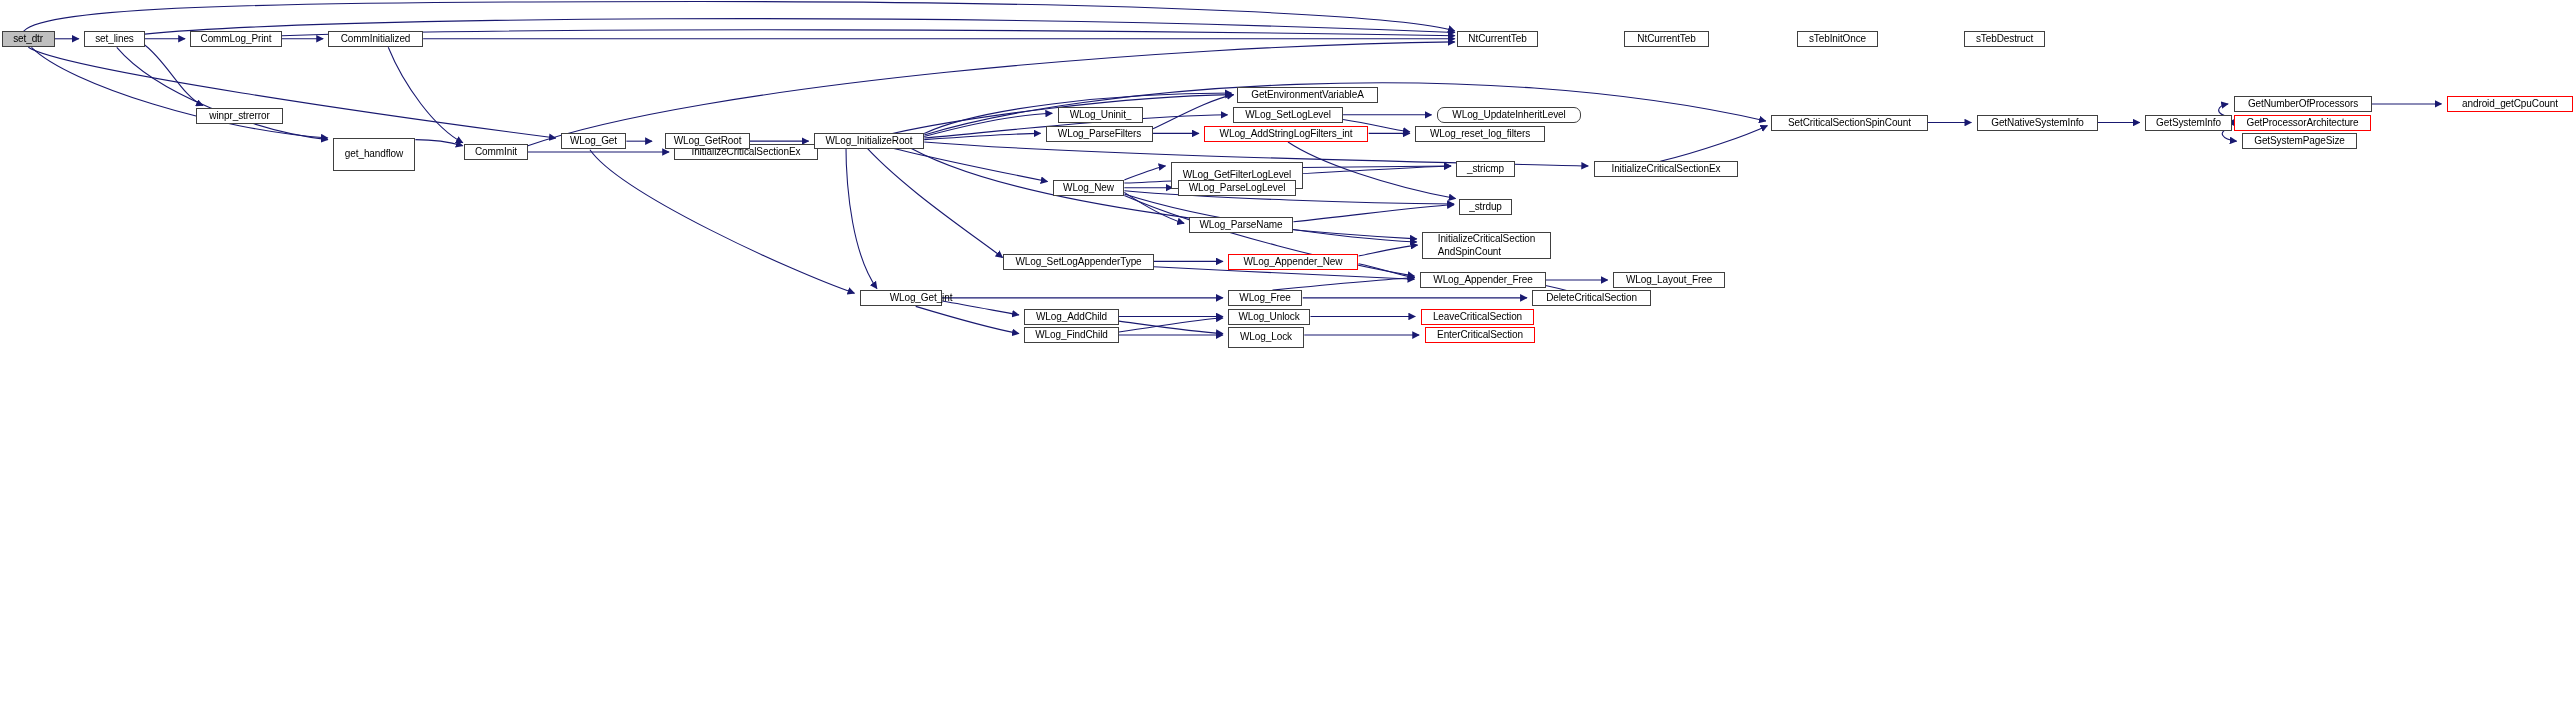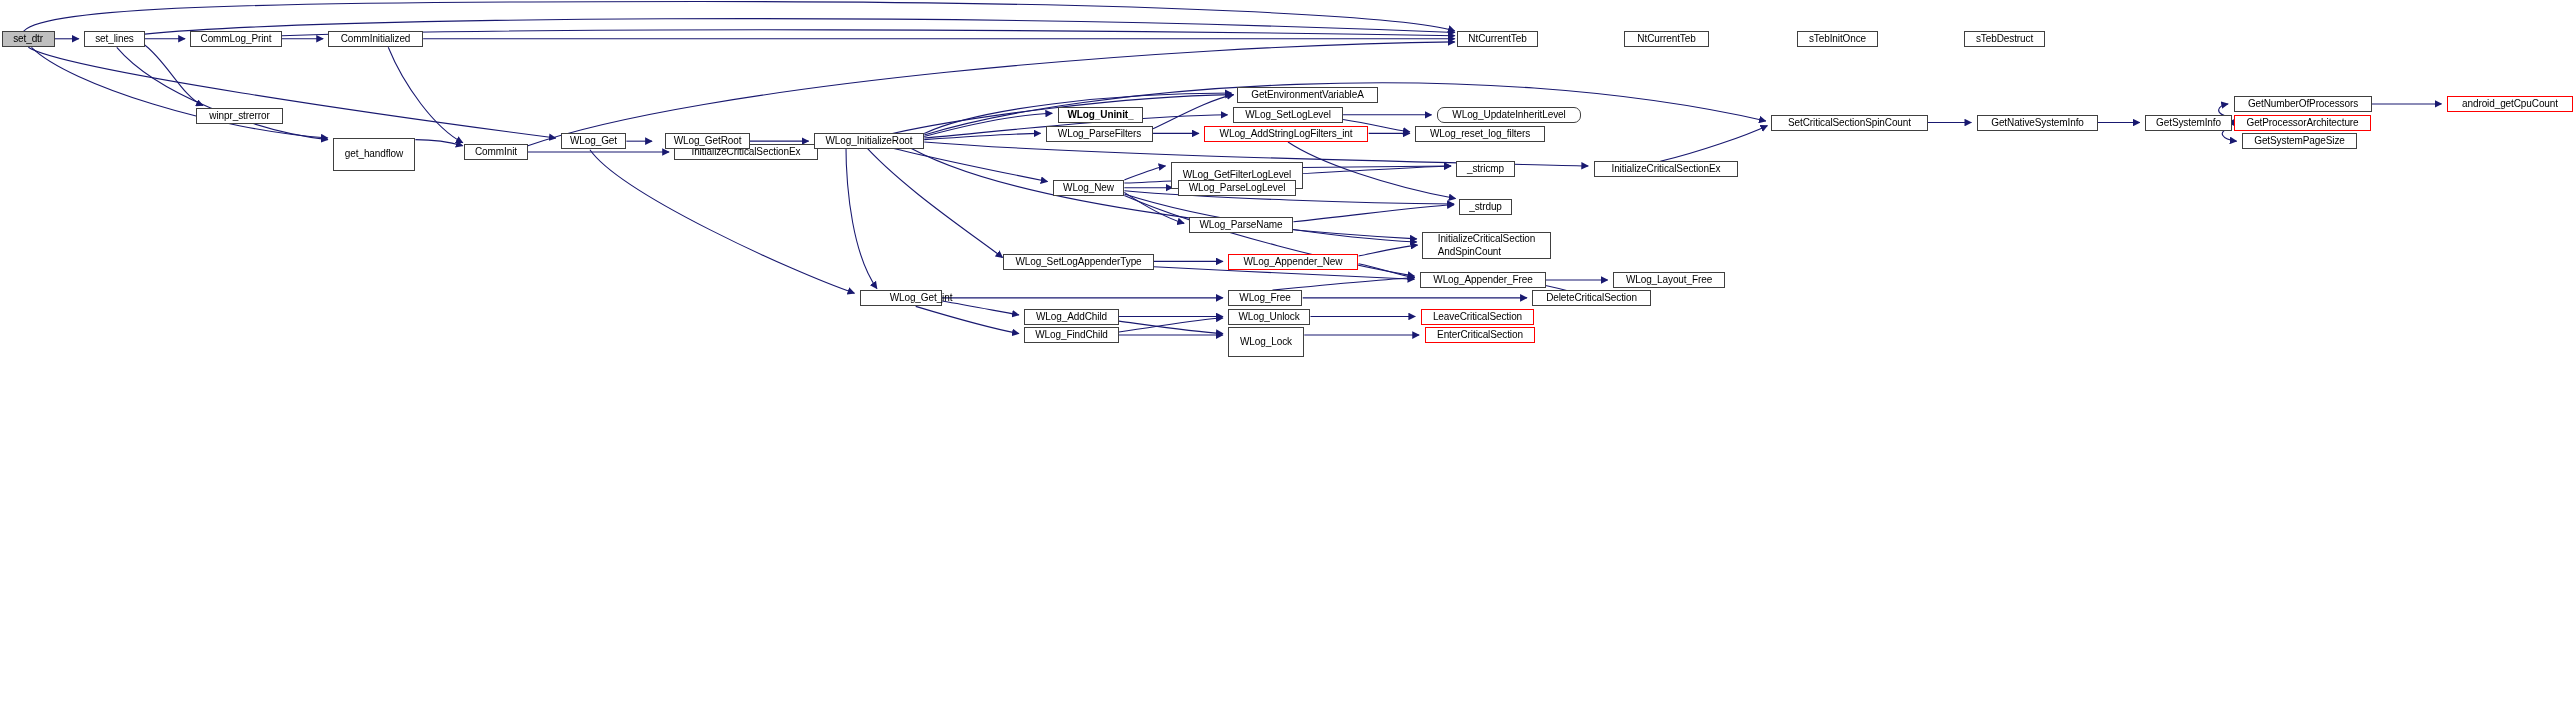--- a/index.html
+++ b/index.html
@@ -134,21 +134,21 @@
       <div class="node" style="left: 328px; top: 31px; width: 95px; height: 16.3px;">CommInitialized</div>
       <div class="node" style="left: 196px; top: 108px; width: 87px; height: 16.3px;">winpr_strerror</div>
       <div class="node" style="left: 333px; top: 138px; width: 82px; height: 33px;">get_handflow</div>
       <div class="node" style="left: 464px; top: 144px; width: 64px; height: 16.3px;">CommInit</div>
       <div class="node" style="left: 674px; top: 144px; width: 144px; height: 16.3px;">InitializeCriticalSectionEx</div>
       <div class="node" style="left: 1457px; top: 31px; width: 81px; height: 16.3px;">NtCurrentTeb</div>
       <div class="node" style="left: 1624px; top: 31px; width: 85px; height: 16.3px;">NtCurrentTeb</div>
       <div class="node" style="left: 1797px; top: 31px; width: 81px; height: 16.3px;">sTebInitOnce</div>
       <div class="node" style="left: 1964px; top: 31px; width: 81px; height: 16.3px;">sTebDestruct</div>
       <div class="node" style="left: 1237px; top: 87px; width: 141px; height: 16.3px;">GetEnvironmentVariableA</div>
-      <div class="node" style="left: 1058px; top: 107px; width: 85px; height: 16.3px; font-weight: bold;">WLog_Uninit_</div>
+      <div class="node" style="left: 1058px; top: 107px; width: 85px; height: 16.3px;">WLog_Uninit_</div>
       <div class="node" style="left: 1233px; top: 107px; width: 110px; height: 16.3px;">WLog_SetLogLevel</div>
       <div class="node" style="left: 1437px; top: 107px; width: 144px; height: 16.3px; border-radius: 7px;">WLog_UpdateInheritLevel</div>
       <div class="node" style="left: 1046px; top: 126px; width: 107px; height: 16.3px;">WLog_ParseFilters</div>
       <div class="node redborder" style="left: 1204px; top: 126px; width: 164px; height: 16.3px;">WLog_AddStringLogFilters_int</div>
       <div class="node" style="left: 1415px; top: 126px; width: 130px; height: 16.3px;">WLog_reset_log_filters</div>
       <div class="node" style="left: 561px; top: 133px; width: 65px; height: 16.3px;">WLog_Get</div>
       <div class="node" style="left: 657px; top: 133px; width: 85px; height: 16.3px; margin-left: 8px;">WLog_GetRoot</div>
       <div class="node" style="left: 814px; top: 133px; width: 110px; height: 16.3px;">WLog_InitializeRoot</div>
       <div class="node" style="left: 1771px; top: 115px; width: 157px; height: 16.3px;">SetCriticalSectionSpinCount</div>
       <div class="node" style="left: 1977px; top: 115px; width: 121px; height: 16.3px;">GetNativeSystemInfo</div>
@@ -170,17 +170,17 @@
       <div class="node redborder" style="left: 1228px; top: 254px; width: 130px; height: 16.3px;">WLog_Appender_New</div>
       <div class="node" style="left: 1420px; top: 272px; width: 126px; height: 16.3px;">WLog_Appender_Free</div>
       <div class="node" style="left: 1613px; top: 272px; width: 112px; height: 16.3px;">WLog_Layout_Free</div>
       <div class="node" style="left: 860px; top: 290px; width: 82px; height: 16.3px; padding-left: 40px;">WLog_Get_int</div>
       <div class="node" style="left: 1228px; top: 290px; width: 74px; height: 16.3px;">WLog_Free</div>
       <div class="node" style="left: 1532px; top: 290px; width: 119px; height: 16.3px;">DeleteCriticalSection</div>
       <div class="node" style="left: 1024px; top: 309px; width: 95px; height: 16.3px;">WLog_AddChild</div>
       <div class="node" style="left: 1228px; top: 309px; width: 82px; height: 16.3px;">WLog_Unlock</div>
       <div class="node redborder" style="left: 1421px; top: 309px; width: 113px; height: 16.3px;">LeaveCriticalSection</div>
       <div class="node" style="left: 1024px; top: 327px; width: 95px; height: 16.3px;">WLog_FindChild</div>
-      <div class="node" style="left: 1228px; top: 327px; width: 76px; height: 30px;">WLog_Lock</div>
+      <div class="node" style="left: 1228px; top: 327px; width: 76px; height: 21px;">WLog_Lock</div>
       <div class="node redborder" style="left: 1425px; top: 327px; width: 110px; height: 16.3px;">EnterCriticalSection</div>
     </div>
 </div>
 
 
 </body></html>

